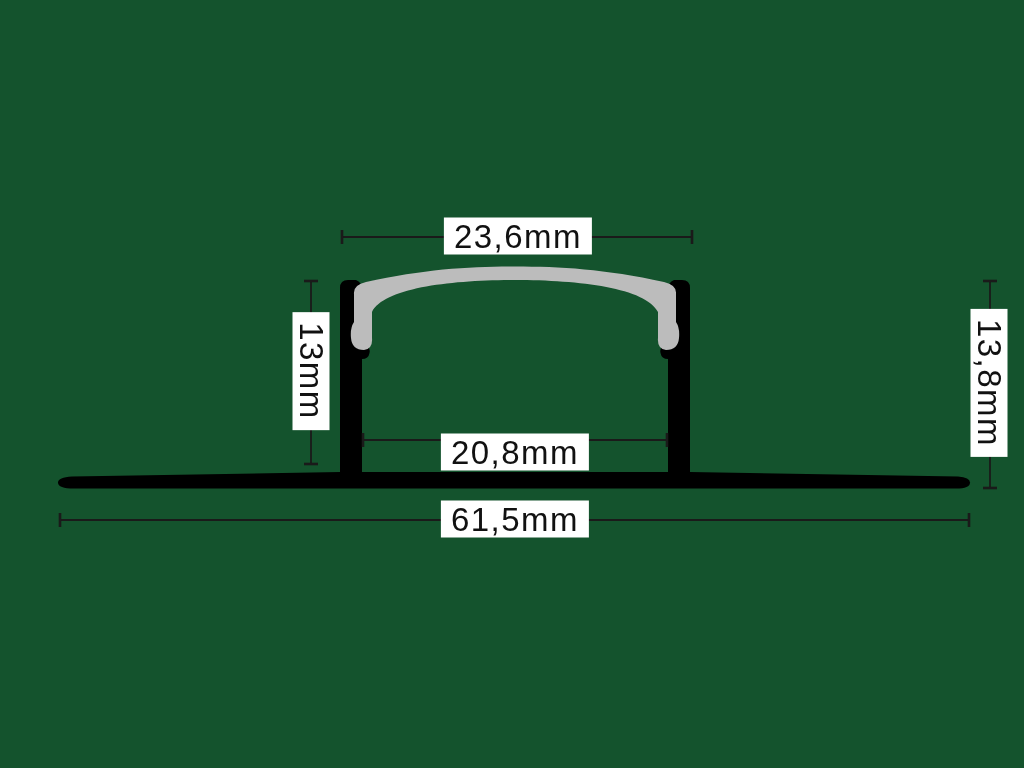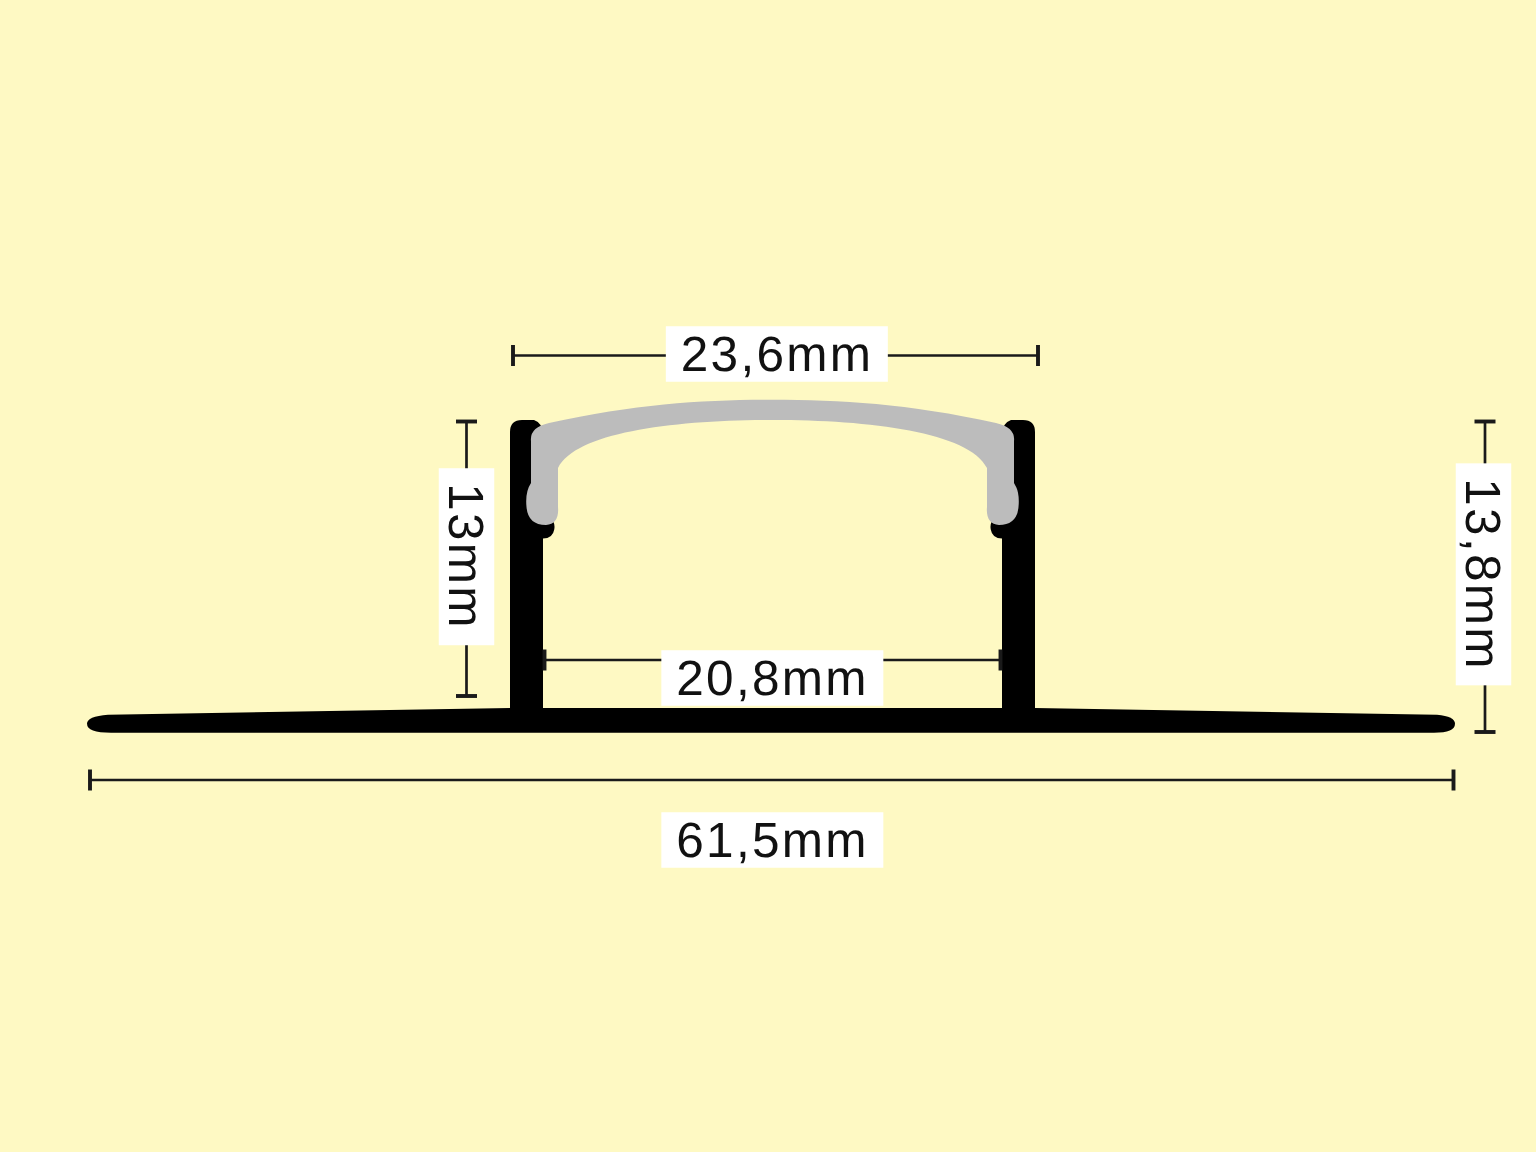--- a/index.html
+++ b/index.html
@@ -4,21 +4,21 @@
 <style>
   html, body {
     margin: 0;
     padding: 0;
     background: #ffffff;
   }
   .canvas {
     position: relative;
     width: 1024px;
     height: 768px;
-    background: #fef9c3;
+    background: #14532d;
     overflow: hidden;
     font-family: "Liberation Sans", "DejaVu Sans", sans-serif;
   }
   .drawing-svg {
     position: absolute;
     left: 0;
     top: 0;
     width: 1024px;
     height: 768px;
   }
@@ -98,19 +98,19 @@
       <line x1="990" y1="281" x2="990" y2="488"></line>
       <line x1="983" y1="281" x2="997" y2="281" stroke-width="2.6"></line>
       <line x1="983" y1="488" x2="997" y2="488" stroke-width="2.6"></line>
     </g>
   </svg>
 
   <div class="dim-label" style="left:518px; top:236px;">23,6mm</div>
 
   <div class="dim-label" style="left:515px; top:452px;">20,8mm</div>
 
-  <div class="dim-label" style="left:515px; top:519px;margin-top:41px;">61,5mm</div>
+  <div class="dim-label" style="left:515px; top:519px;">61,5mm</div>
 
   <div class="dim-label vertical" style="left:311px; top:371px;">13mm</div>
 
   <div class="dim-label vertical" style="left:989px; top:383px;">13,8mm</div>
 
 </div>
 
 </body></html>

